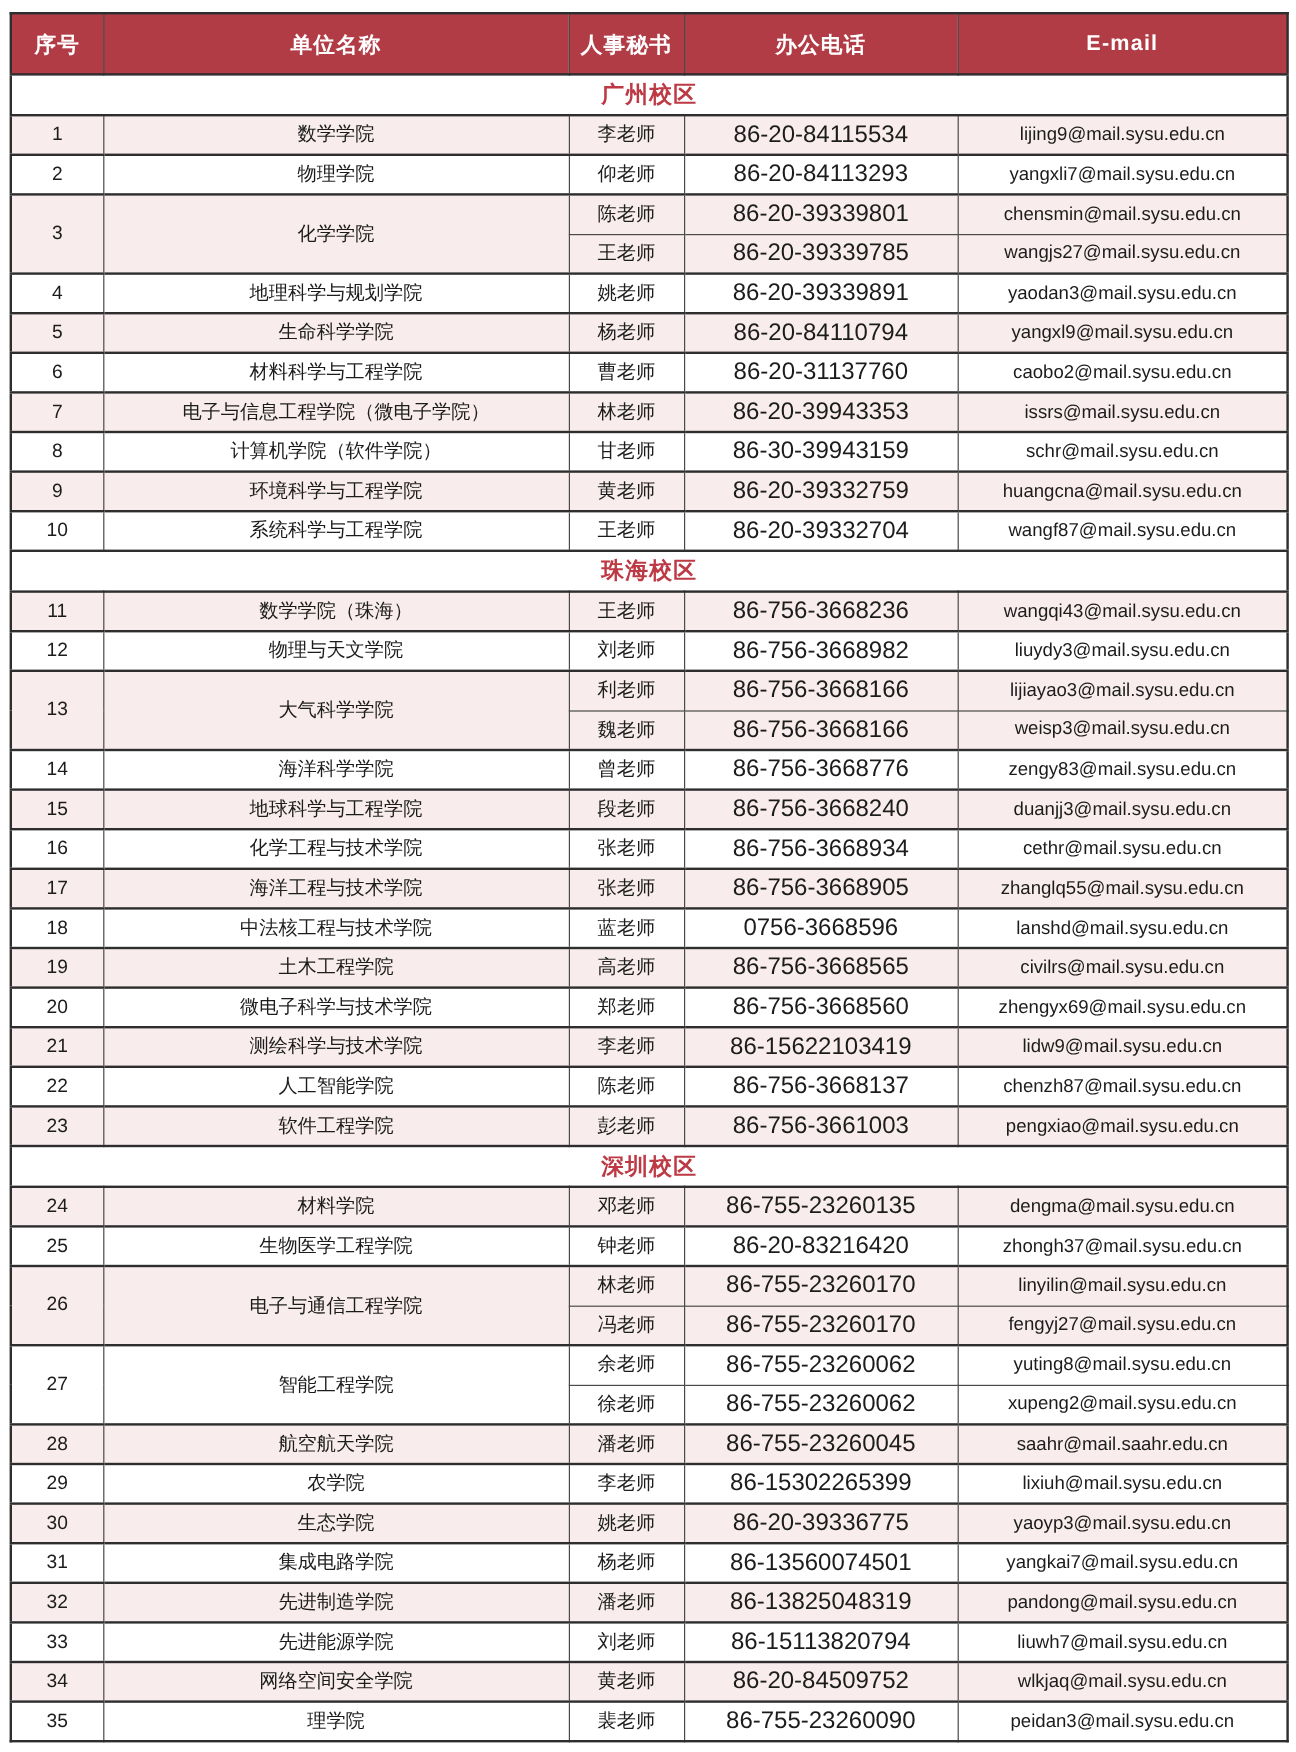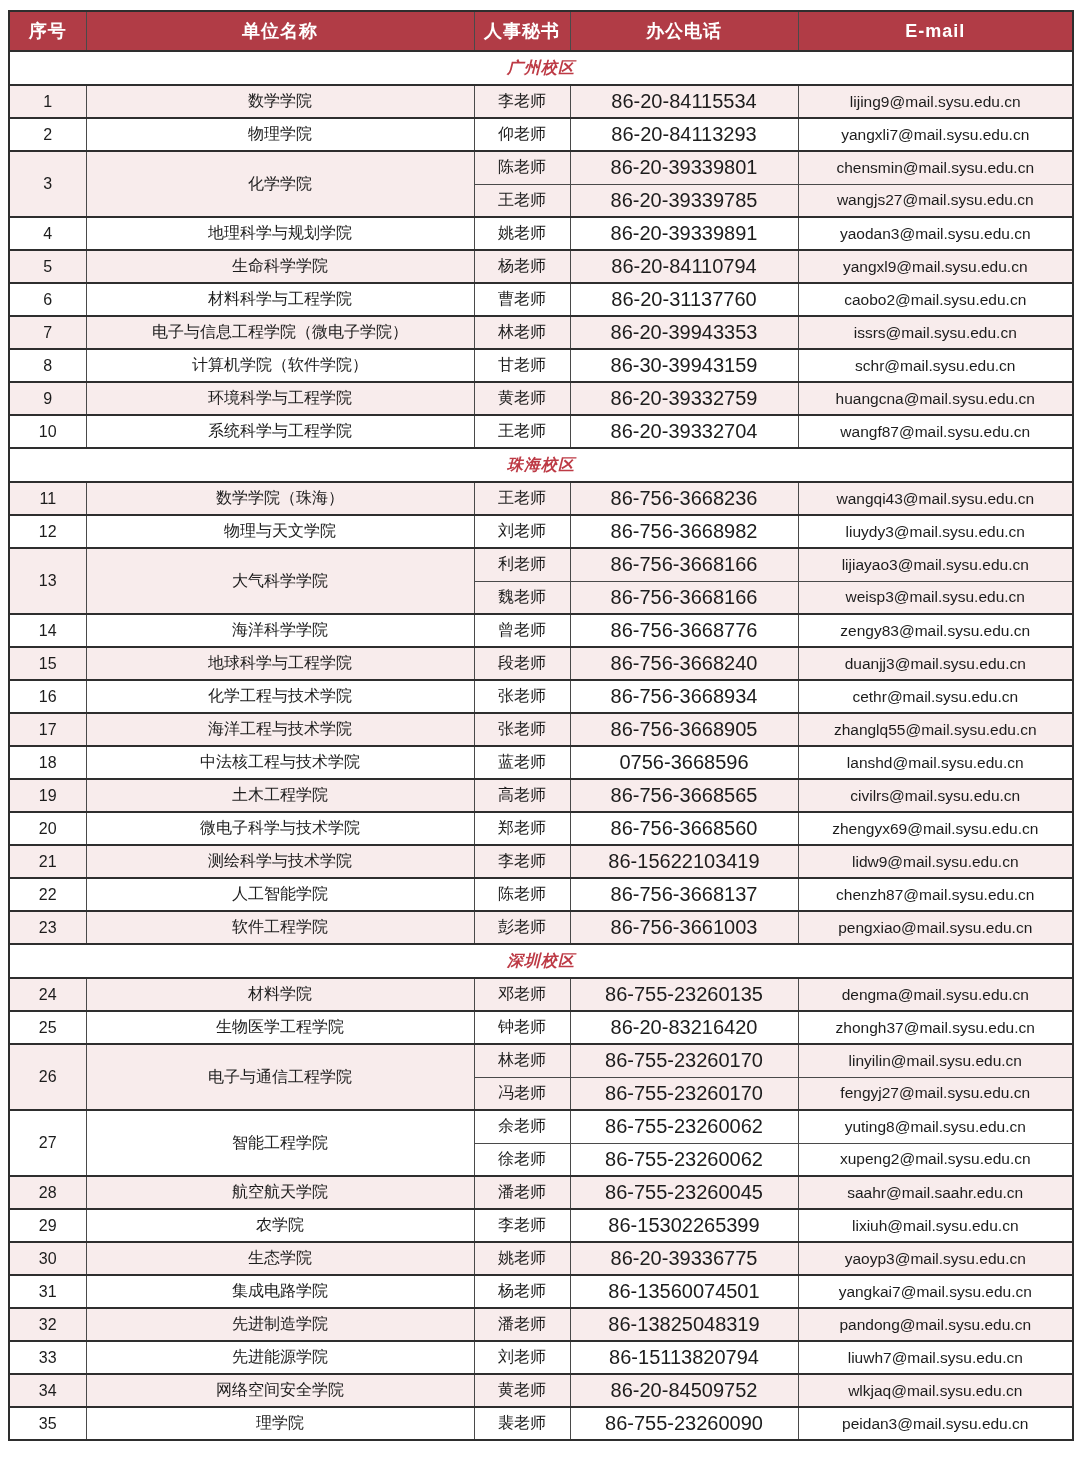--- a/index.html
+++ b/index.html
@@ -35,40 +35,39 @@
   th, td {
     border: 1px solid var(--border-thin);
     text-align: center;
     vertical-align: middle;
   }
   thead th {
     background: var(--header-bg);
     color: var(--header-text);
     font-weight: bold;
     font-size: 18px;
-    height: 40px;
+    height: 51px;
     letter-spacing: 1px;
   }
   thead tr { border-bottom: 2px solid var(--border-thick); }
 
   tbody td {
     height: 33px;
     font-size: 16px;
     color: #1c1c1c;
   }
   tr.section-row td {
     background: var(--row-white);
     color: var(--section-text);
     font-weight: bold;
-    font-size: 16px;
+    font-size: 19px;
     height: 34px;
     border-top: 2px solid var(--border-thick);
     border-bottom: 2px solid var(--border-thick);
     letter-spacing: 1px;
-    font-style: italic;
   }
   tr.block-start td { border-top: 2px solid var(--border-thick); }
   tr.sub-row td { border-top: 1px solid var(--border-thin); }
   tr.pink td { background: var(--row-pink); }
   tr.white td { background: var(--row-white); }
   td.email-cell { font-size: 15.5px; margin-left: 38px; }
   td.phone-cell { font-size: 20px; }
 </style>
 </head>
 <body>

